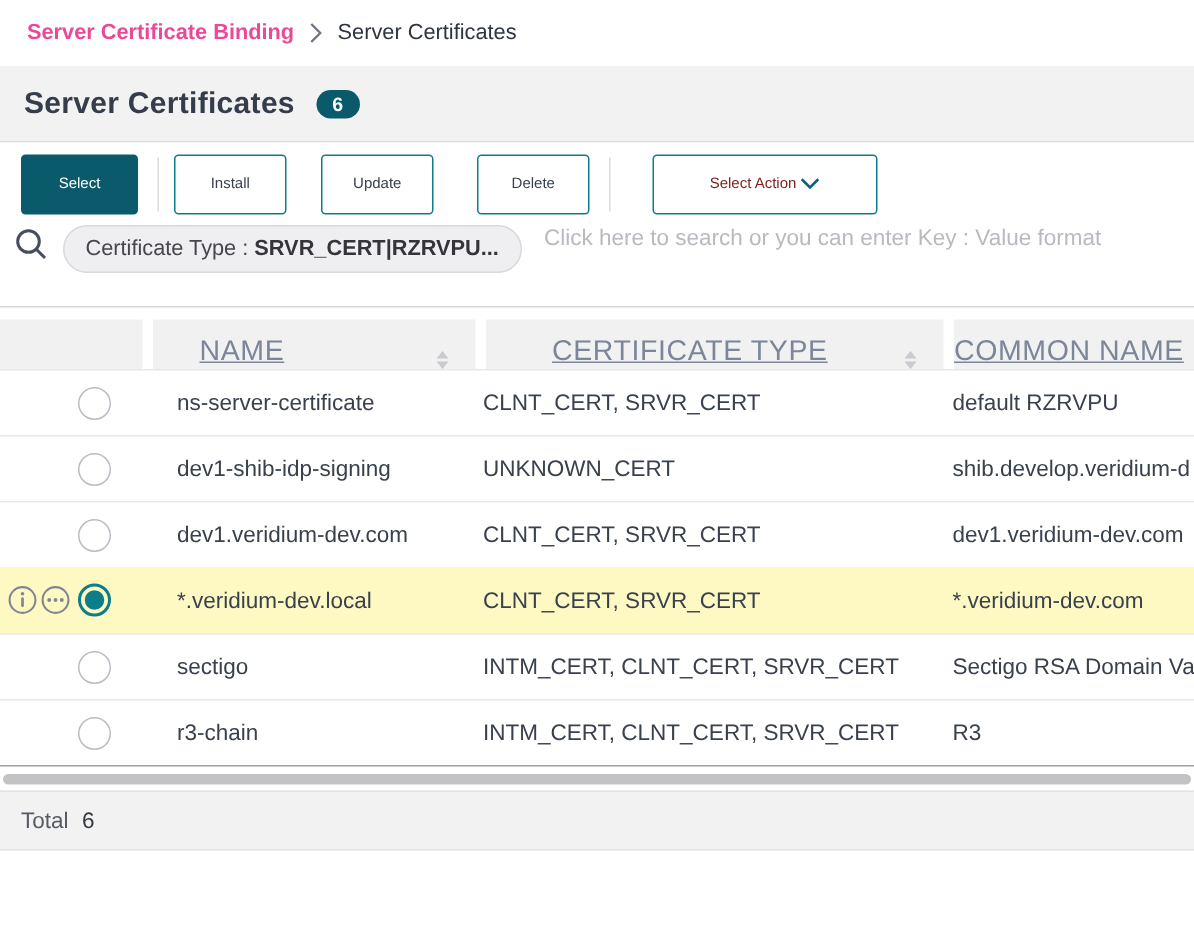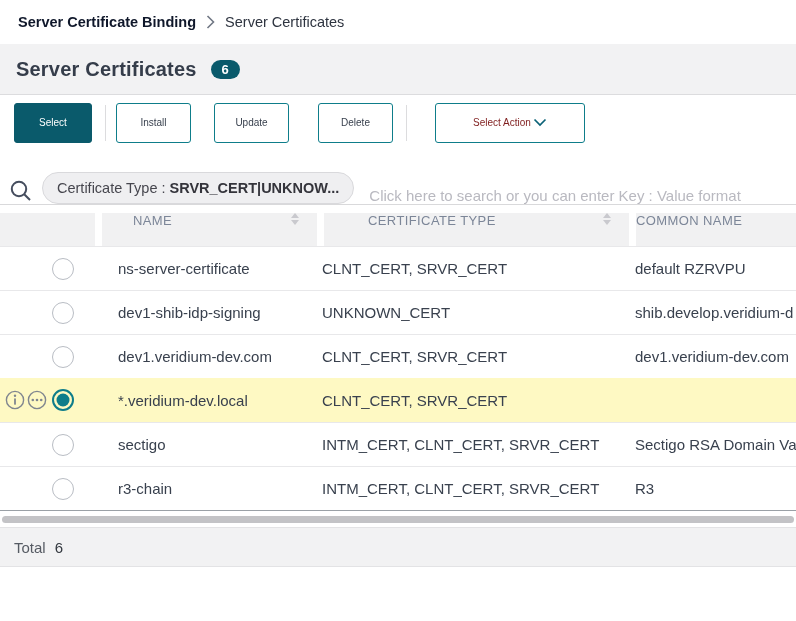--- a/index.html
+++ b/index.html
@@ -1,21 +1,21 @@
 <!DOCTYPE html>
 <html><head>
 <meta charset="utf-8">
 <style>
   * { box-sizing: border-box; margin: 0; padding: 0; }
   html,body { width:796px; height:621px; background:#ffffff;
     font-family:"Liberation Sans","DejaVu Sans",sans-serif; color:#39414e; overflow:hidden; }
 
   
   .breadcrumb-bar { height:44px; display:flex; align-items:center; padding-left:18px; background:#fff; }
-  .crumb-link { color:#0f172a; font-size:14.5px; font-weight:700; cursor:pointer; }
+  .crumb-link { color:#ec4899; font-size:14.5px; font-weight:700; cursor:pointer; }
   .crumb-sep { margin:0 10px; display:flex; align-items:center; }
   .crumb-current { color:#2e3440; font-size:14.5px; }
 
   
   .title-bar { height:51px; background:#f2f2f3; border-bottom:1px solid #dcdcde;
     display:flex; align-items:center; padding-left:16px; }
   .page-title { font-size:20px; font-weight:700; color:#353d4a; letter-spacing:0.2px; }
   .count-badge { margin-left:14px; background:#0a5a6b; color:#fff; font-size:13px; font-weight:700;
     border-radius:11px; padding:3px 11px; line-height:1; }
 
@@ -24,32 +24,32 @@
   .btn { height:40px; border-radius:3px; font-size:10px; display:flex; align-items:center;
     justify-content:center; cursor:pointer; background:#fff; border:1px solid #0e7d8a; color:#39414e; }
   .btn-primary { background:#0a5a6b; border:1px solid #0a5a6b; color:#fff; width:78px; margin-left:14px; }
   .btn-install { width:75px; margin-left:10px; }
   .btn-update  { width:75px; margin-left:23px; }
   .btn-delete  { width:75px; margin-left:29px; }
   .btn-action  { width:150px; margin-left:28px; color:#7f1d1d; gap:2px; }
   .v-divider { width:1px; height:36px; background:#dcdcde; margin-left:13px; }
 
   
-  .search-row { height:55px; border-bottom:1px solid #d9d9db; display:flex; align-items:flex-end; padding-left:8px; background:#fff; }
+  .search-row { height:55px; border-bottom:1px solid #d9d9db; display:flex; align-items:flex-start; padding-left:8px; background:#fff; }
   .chip { margin-left:8px; height:32px; background:#efeff1; border:1px solid #d9d9dc; border-radius:16px;
     display:flex; align-items:center; padding:0 14px; font-size:14.5px; color:#46464e; white-space:nowrap; cursor:pointer; }
   .chip b { color:#34343b; margin-left:4px; font-weight:700; }
   .search-placeholder { margin-left:15px; color:#b9b9c0; font-size:15px; white-space:nowrap; }
 
   
   .tbl { margin-top:8px; }
   .grid-row { display:grid; grid-template-columns:95px 222px 312px 1fr; align-items:stretch; }
   .thead { height:33px; }
-  .th { background:#f1f1f2; display:flex; align-items:flex-start; font-size:13px; color:#7c8698;
-    letter-spacing:0.4px; cursor:pointer; }
+  .th { background:#f1f1f2; display:flex; align-items:flex-end; font-size:19px; color:#7c8698;
+    letter-spacing:0.4px; cursor:pointer;text-decoration:underline; }
   .th.blank { margin-left:0; }
   .th.c-name   { margin-left:7px; padding-left:31px; }
   .th.c-type   { margin-left:7px; padding-left:44px; }
   .th.c-common { margin-left:7px; }
   .sort { margin-left:auto; margin-right:18px; display:flex; flex-direction:column; gap:2px; }
   .sort i { display:block; width:0; height:0; border-left:4px solid transparent; border-right:4px solid transparent; }
   .sort .up  { border-bottom:5px solid #c9c9ce; }
   .sort .dn  { border-top:5px solid #c9c9ce; }
 
   .trow { height:44px; font-size:15px; color:#39414e; background:#fff; border-top:1px solid #e8e8ea;text-align:right; }
@@ -111,21 +111,21 @@
   </button>
 </div>
 
 <div class="search-row">
   <svg width="26" height="26" viewBox="0 0 26 26">
     <circle cx="11" cy="11" r="7.2" fill="none" stroke="#454d5e" stroke-width="2"></circle>
     <path d="M16.2 16.2 L22 22" stroke="#454d5e" stroke-width="2"></path>
   </svg>
   <span class="chip">
     <span>Certificate Type :</span>
-    <b>SRVR_CERT|UNKNOW...</b>
+    <b>SRVR_CERT|RZRVPU...</b>
   </span>
   <span class="search-placeholder">Click here to search or you can enter Key : Value format</span>
 </div>
 
 <div class="tbl">
   <div class="grid-row thead">
     <div class="th blank"></div>
     <div class="th c-name">
       <span>NAME</span>
       <span class="sort">
@@ -186,20 +186,21 @@
           <circle cx="10" cy="10" r="8.6" fill="none" stroke="#80868f" stroke-width="1.4"></circle>
           <circle cx="5.8" cy="10" r="1.3" fill="#80868f"></circle>
           <circle cx="10" cy="10" r="1.3" fill="#80868f"></circle>
           <circle cx="14.2" cy="10" r="1.3" fill="#80868f"></circle>
         </svg>
       </span>
       <span class="radio checked"></span>
     </div>
     <div class="cell c1">*.veridium-dev.local</div>
     <div class="cell c2">CLNT_CERT, SRVR_CERT</div>
+    <div class="cell c3">*.veridium-dev.com</div>
   </div>
 
   <div class="grid-row trow">
     <div class="cell c0">
         <span class="radio"></span>
       </div>
     <div class="cell c1">sectigo</div>
     <div class="cell c2">INTM_CERT, CLNT_CERT, SRVR_CERT</div>
     <div class="cell c3">Sectigo RSA Domain Va</div>
   </div>

